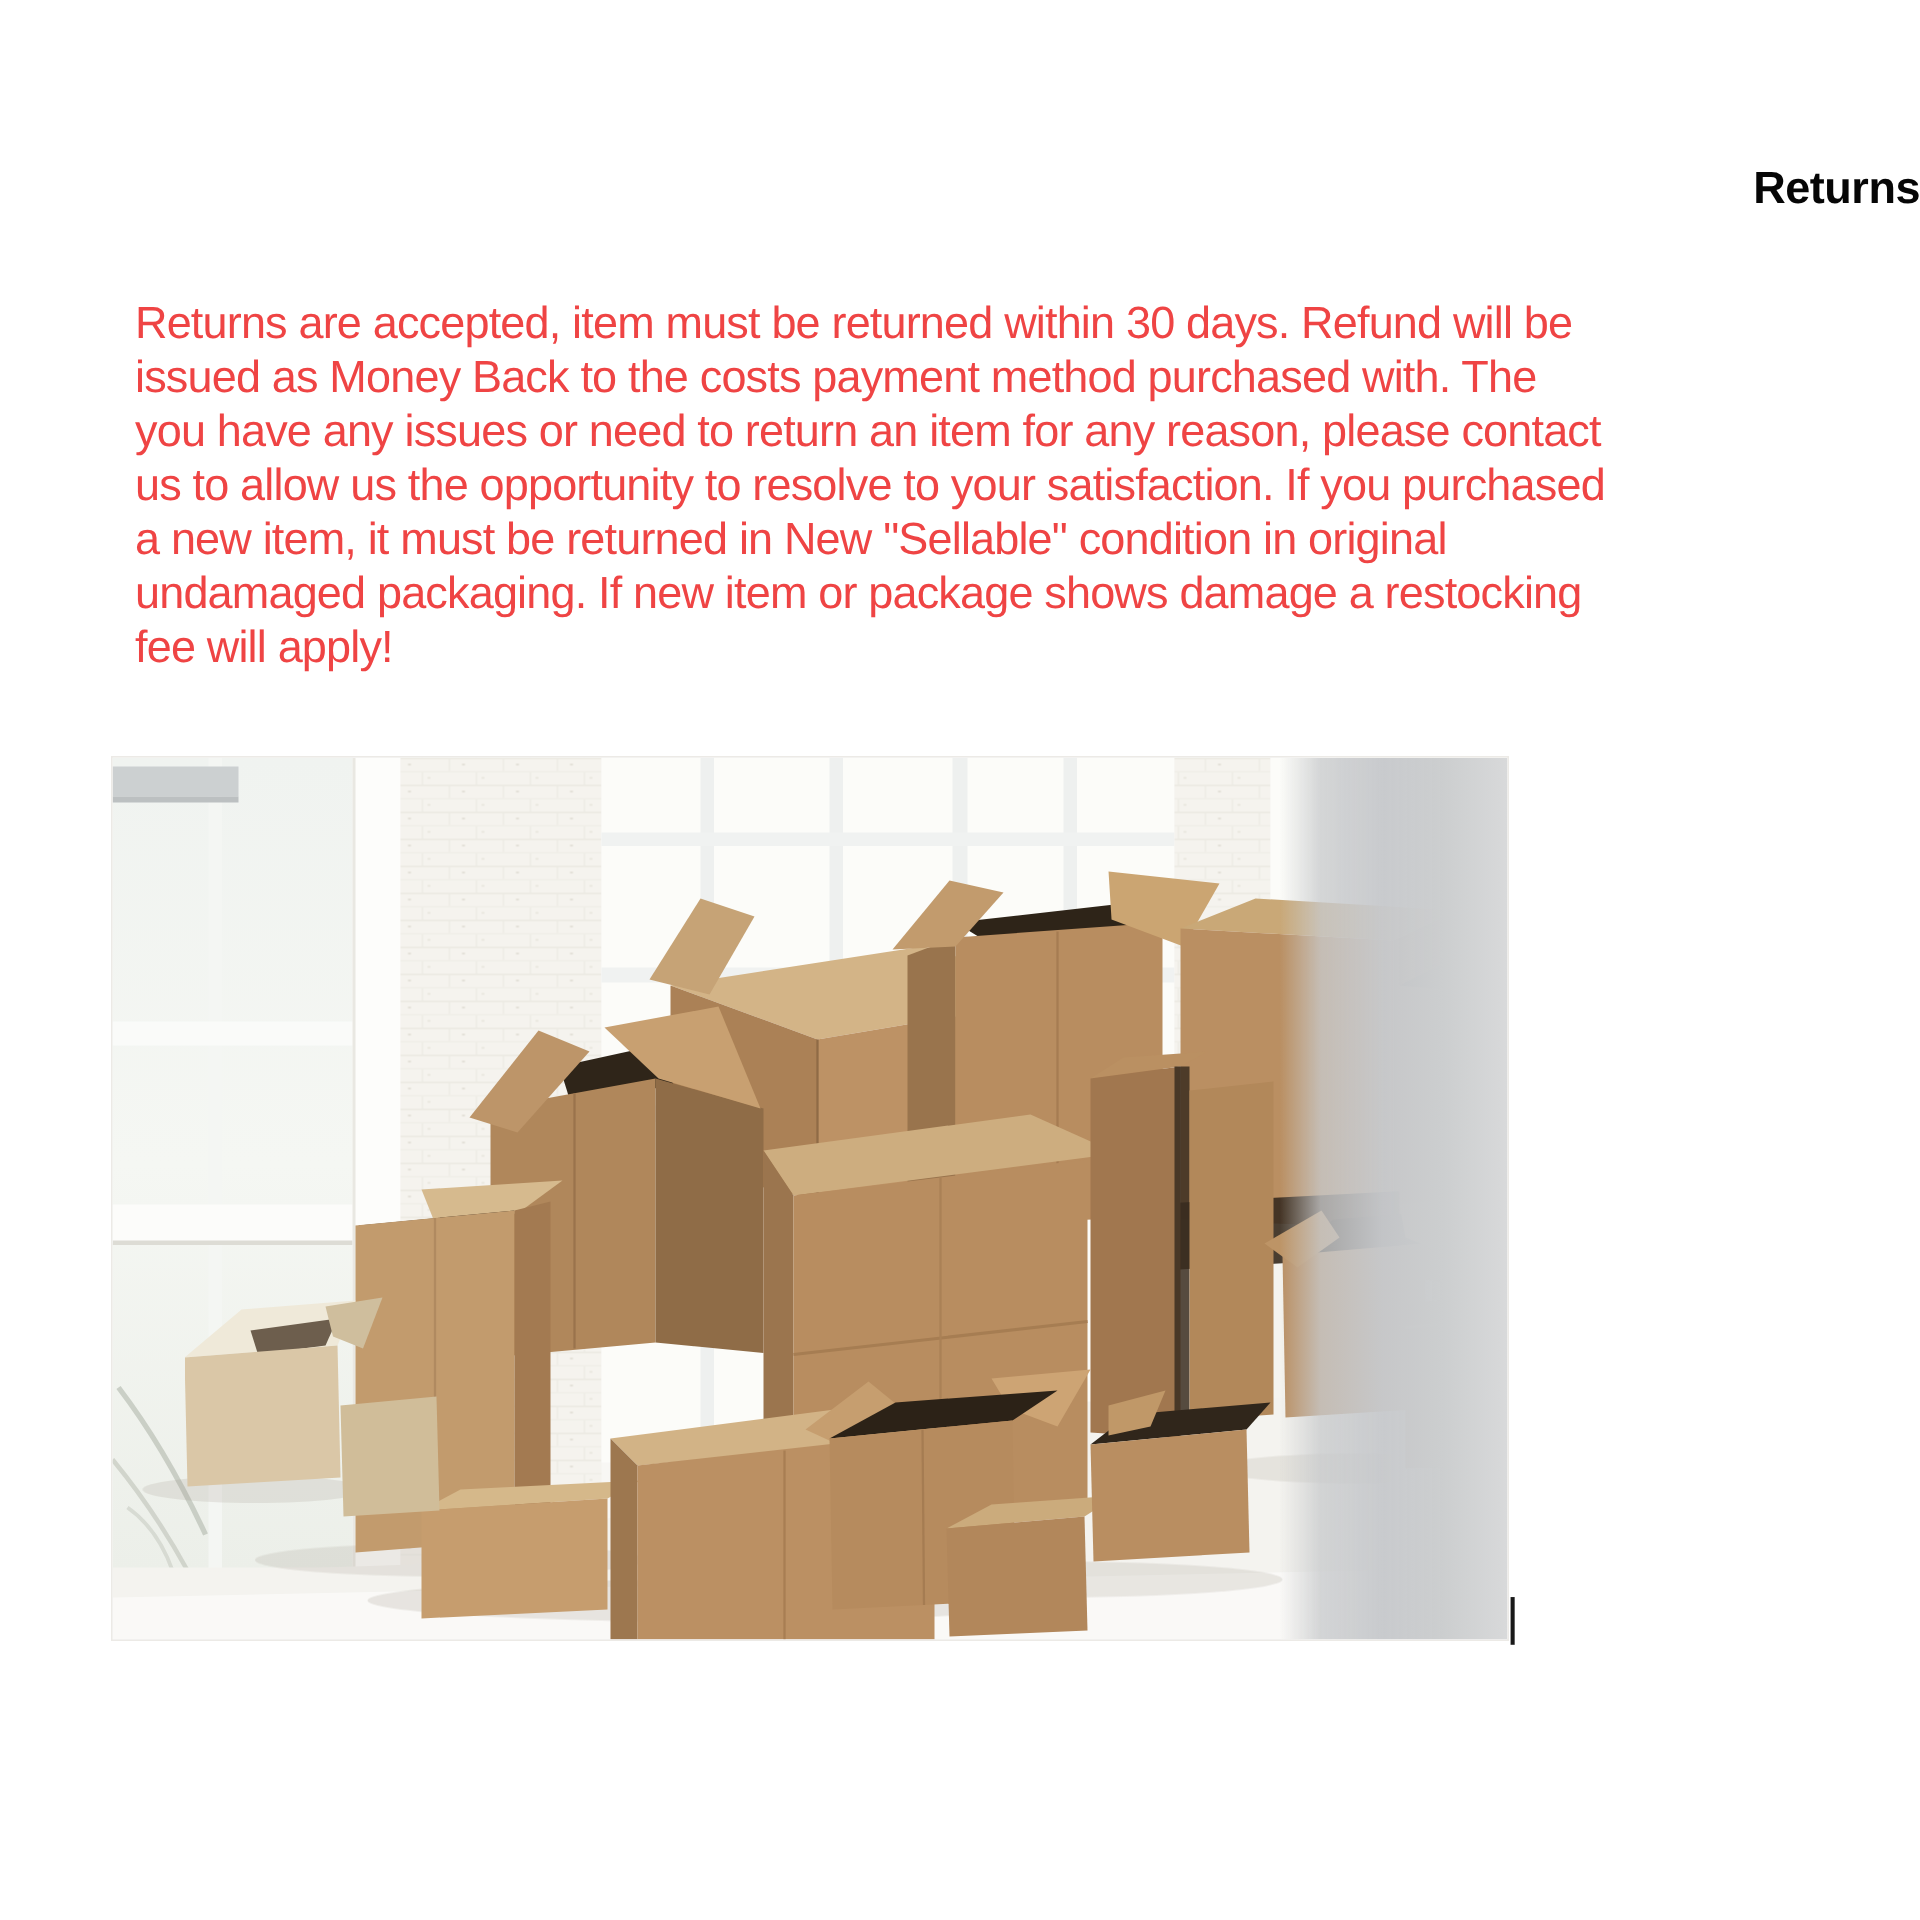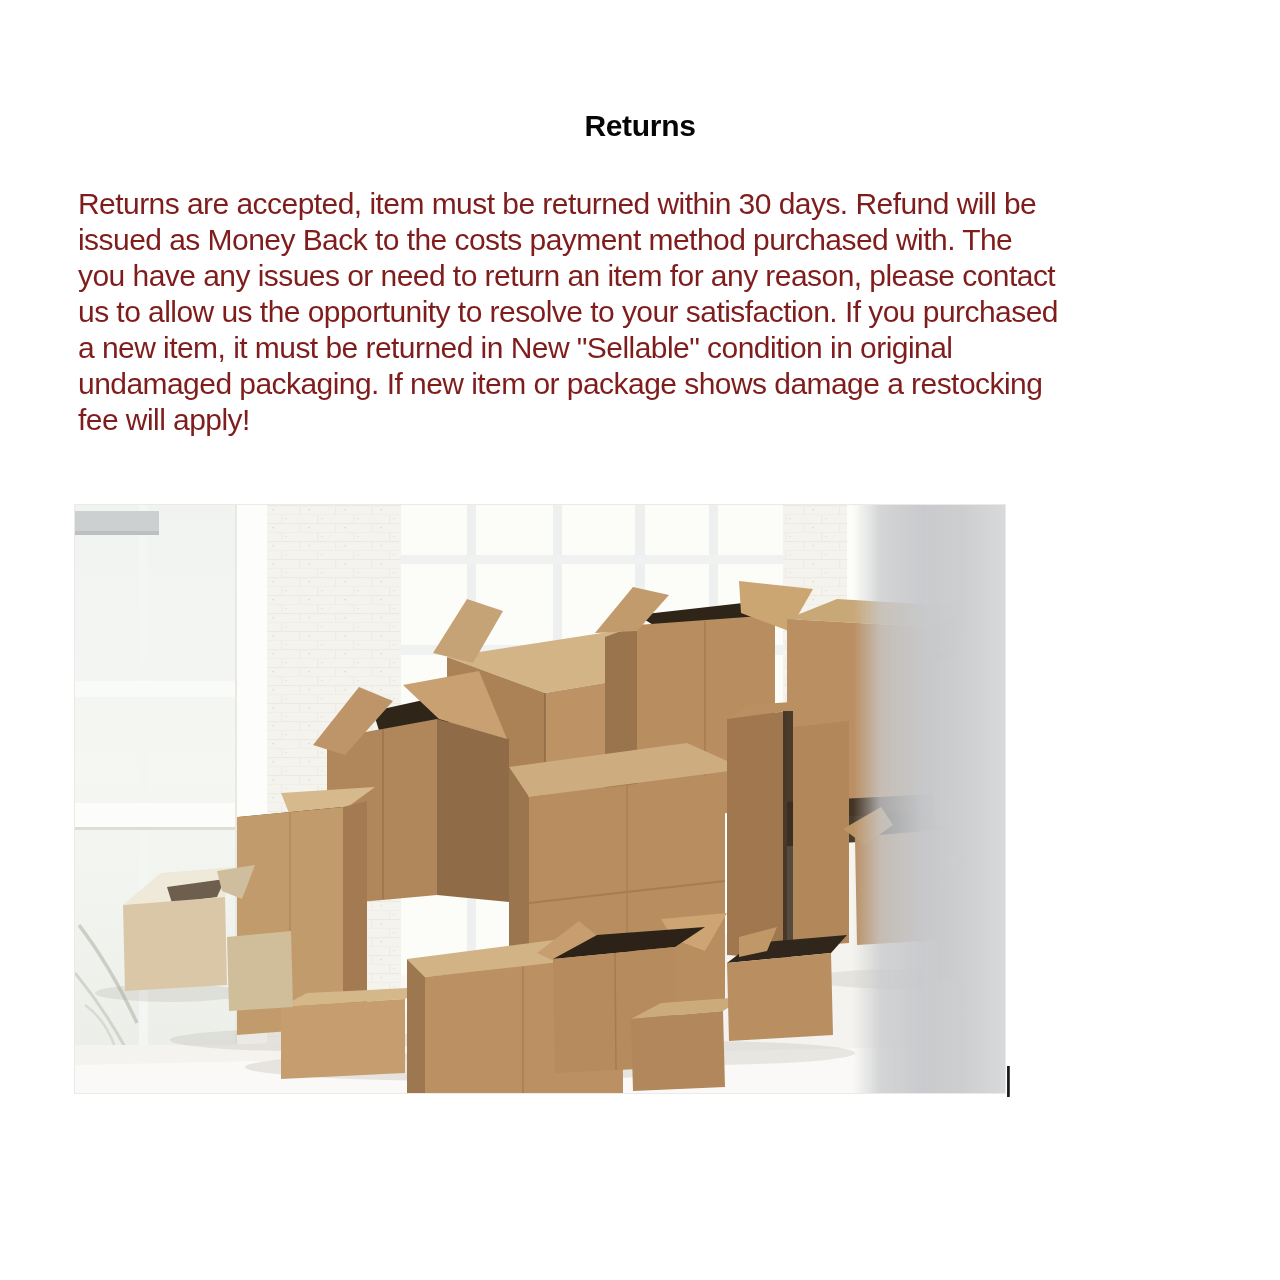--- a/index.html
+++ b/index.html
@@ -3,27 +3,27 @@
 <meta charset="utf-8">
 <style>
   html,body{margin:0;padding:0;}
   body{
     width:1280px;height:1280px;position:relative;overflow:hidden;
     background:#ffffff;
     font-family:"Liberation Sans", sans-serif;
   }
   .page-title{
     position:absolute;top:106px;left:0;width:1280px;margin:0;
-    text-align:center;font-size:30px;line-height:40px;font-weight:700;
+    text-align:right;font-size:30px;line-height:40px;font-weight:700;
     letter-spacing:-0.3px;color:#060606;
   }
   .policy{
-    position:absolute;top:186px;left:78px;margin:0;
+    position:absolute;top:186px;left:78px;margin:12px;
     font-size:30px;line-height:36px;font-weight:400;
-    letter-spacing:-0.55px;color:#7f1d1d;
+    letter-spacing:-0.55px;color:#ef4444;
   }
   .policy .line{white-space:nowrap;}
   .photo{
     position:absolute;left:75px;top:505px;width:930px;height:588px;
     box-shadow:0 0 0 1px #eceae6;
     overflow:hidden;background:#f8f7f4;
   }
   .photo svg{display:block;width:100%;height:100%;}
   .text-cursor{
     position:absolute;left:1004px;top:1063px;width:10px;height:30px;

